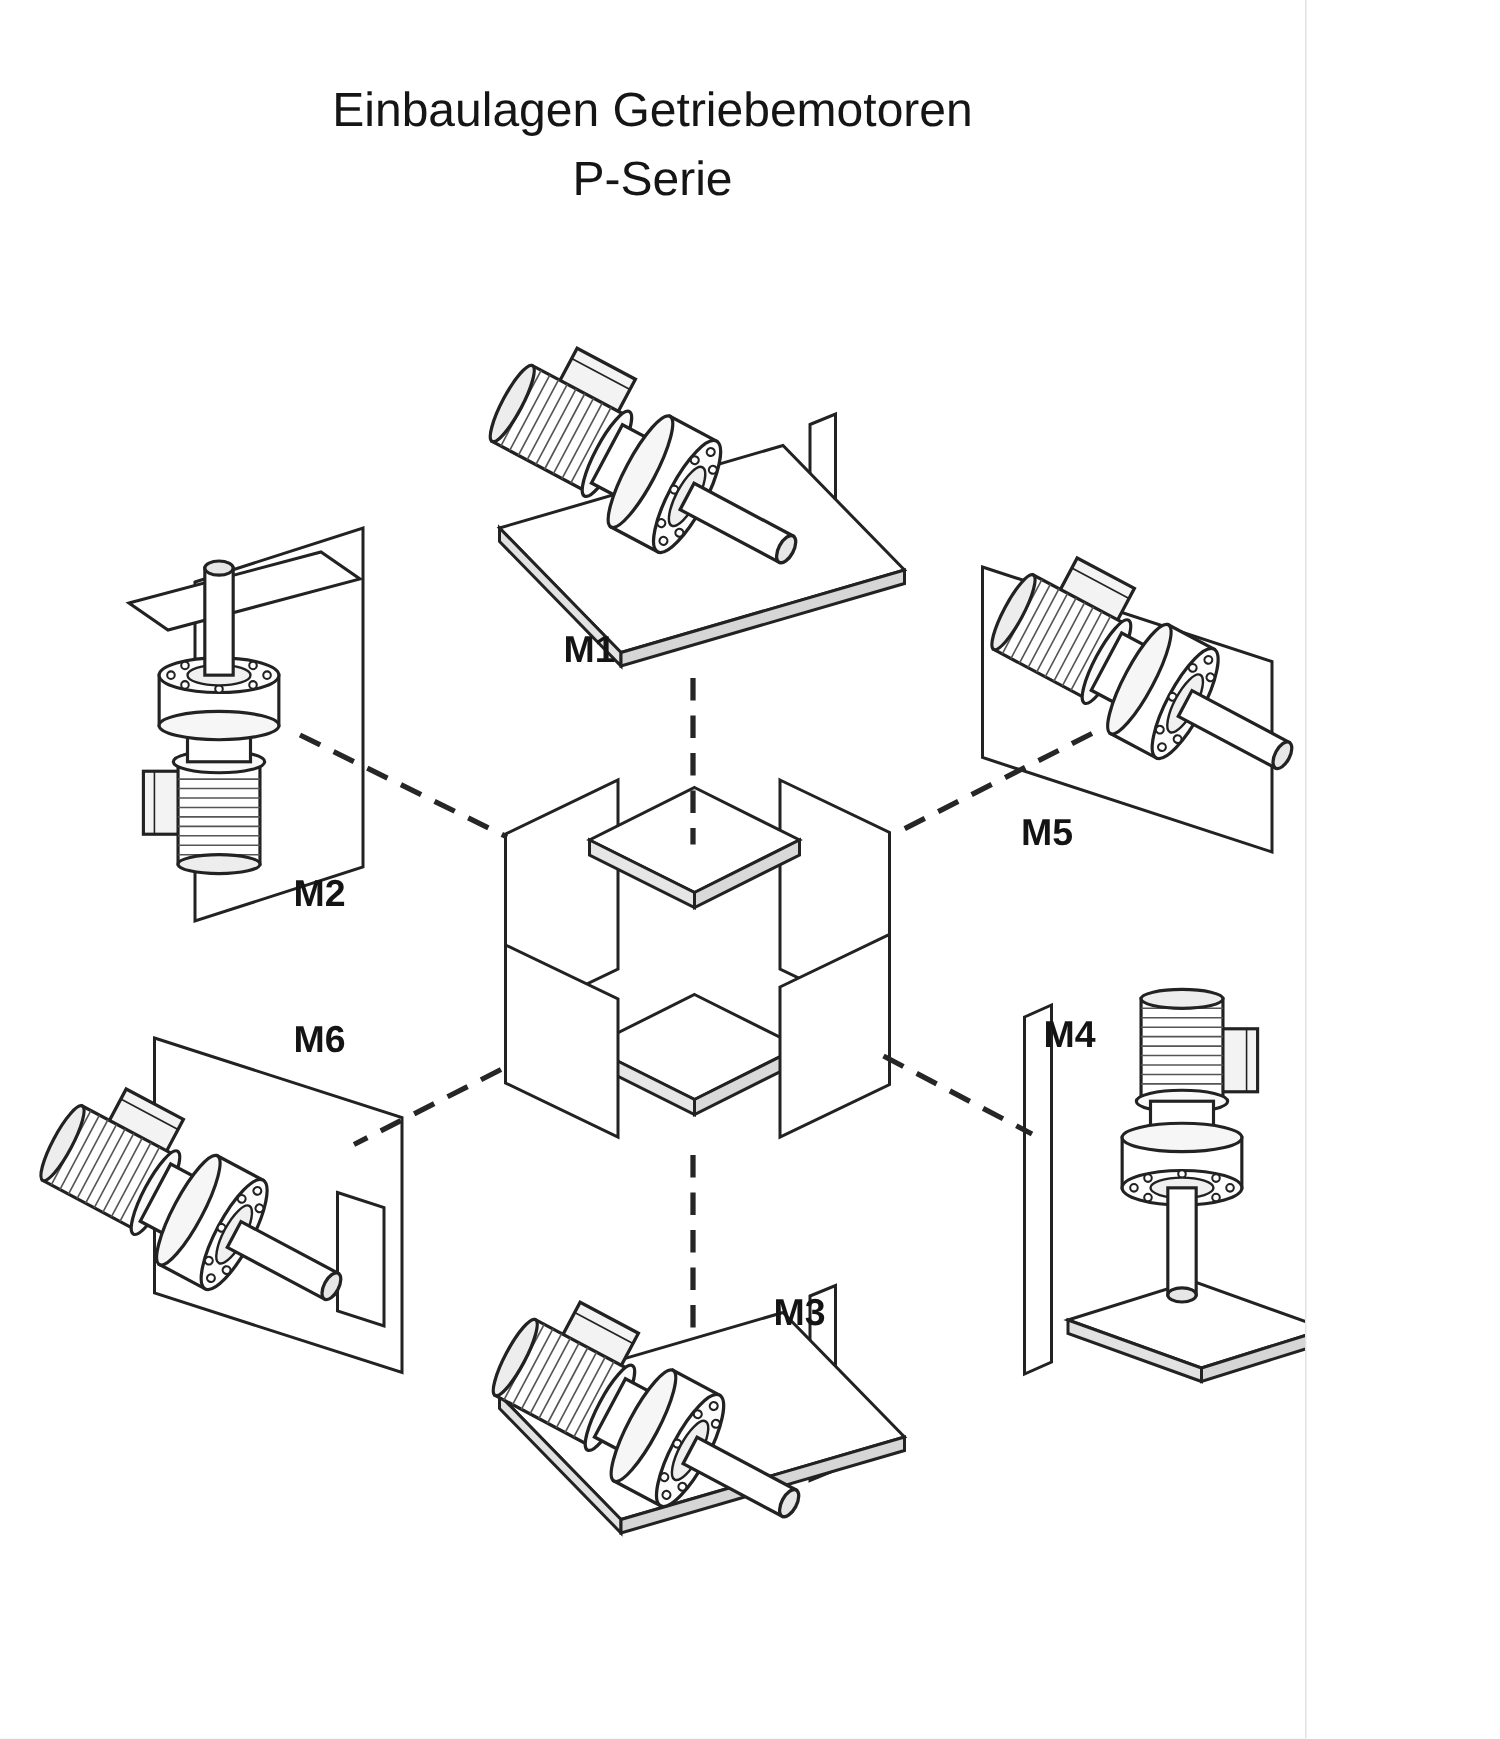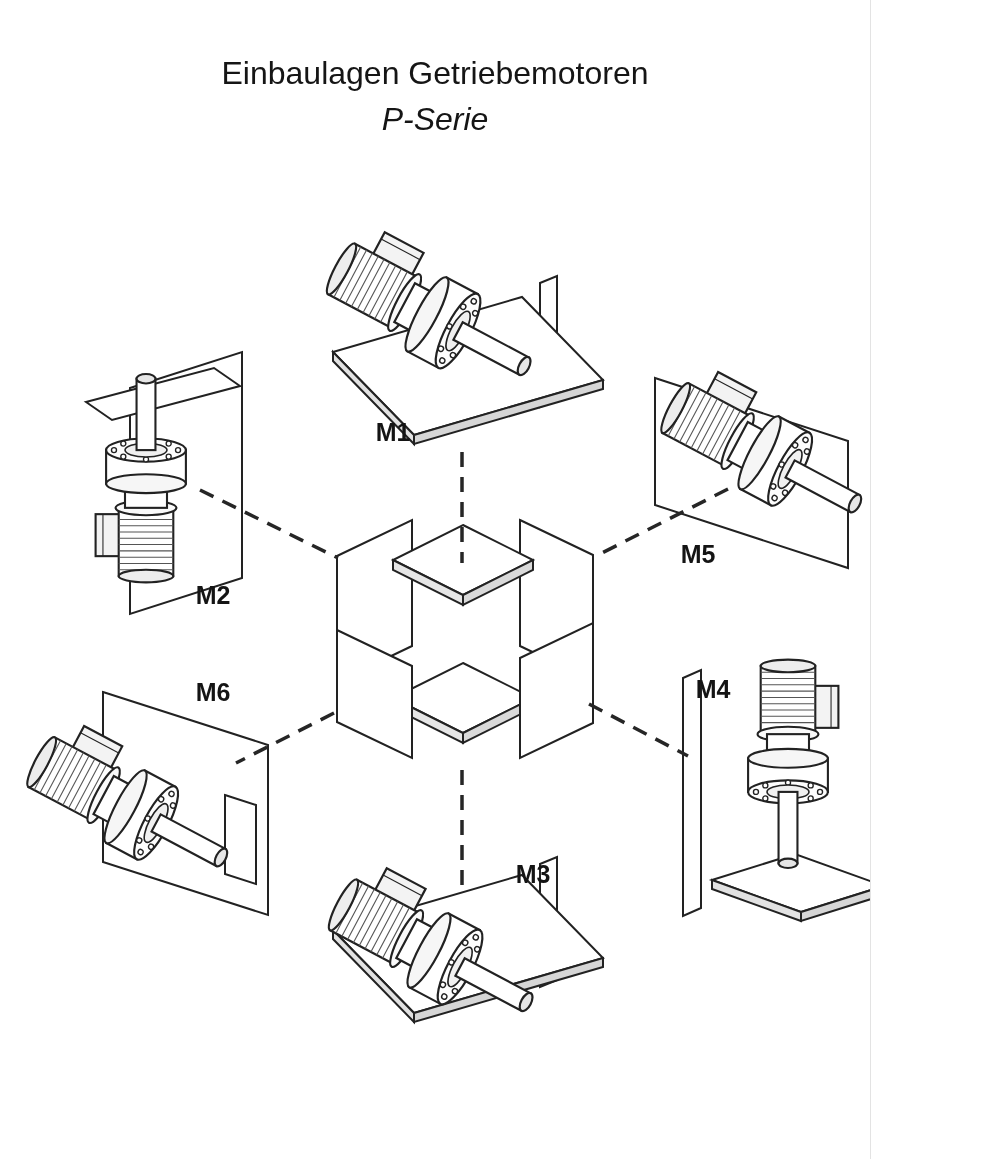--- a/index.html
+++ b/index.html
@@ -9,21 +9,21 @@
     background:#ffffff;
     outline:1px solid #e3e3e3;
     overflow:hidden;
     font-family:"Liberation Sans",sans-serif;
   }
   .title-block{
     position:absolute;top:54px;left:0;width:100%;
     text-align:center;color:#151515;
   }
   .title-line1{font-size:32px;line-height:1.2;}
-  .title-line2{font-size:32px;line-height:1.2;margin-top:8px;font-style:italic;}
+  .title-line2{font-size:32px;line-height:1.2;margin-top:8px;}
   .diagram-svg{position:absolute;inset:0;}
   svg text.pos-label{
     font-family:"Liberation Sans",sans-serif;
     font-weight:bold;font-size:25px;fill:#141414;text-anchor:middle;
   }
 </style>
 </head>
 <body>
 
 <div class="page">

